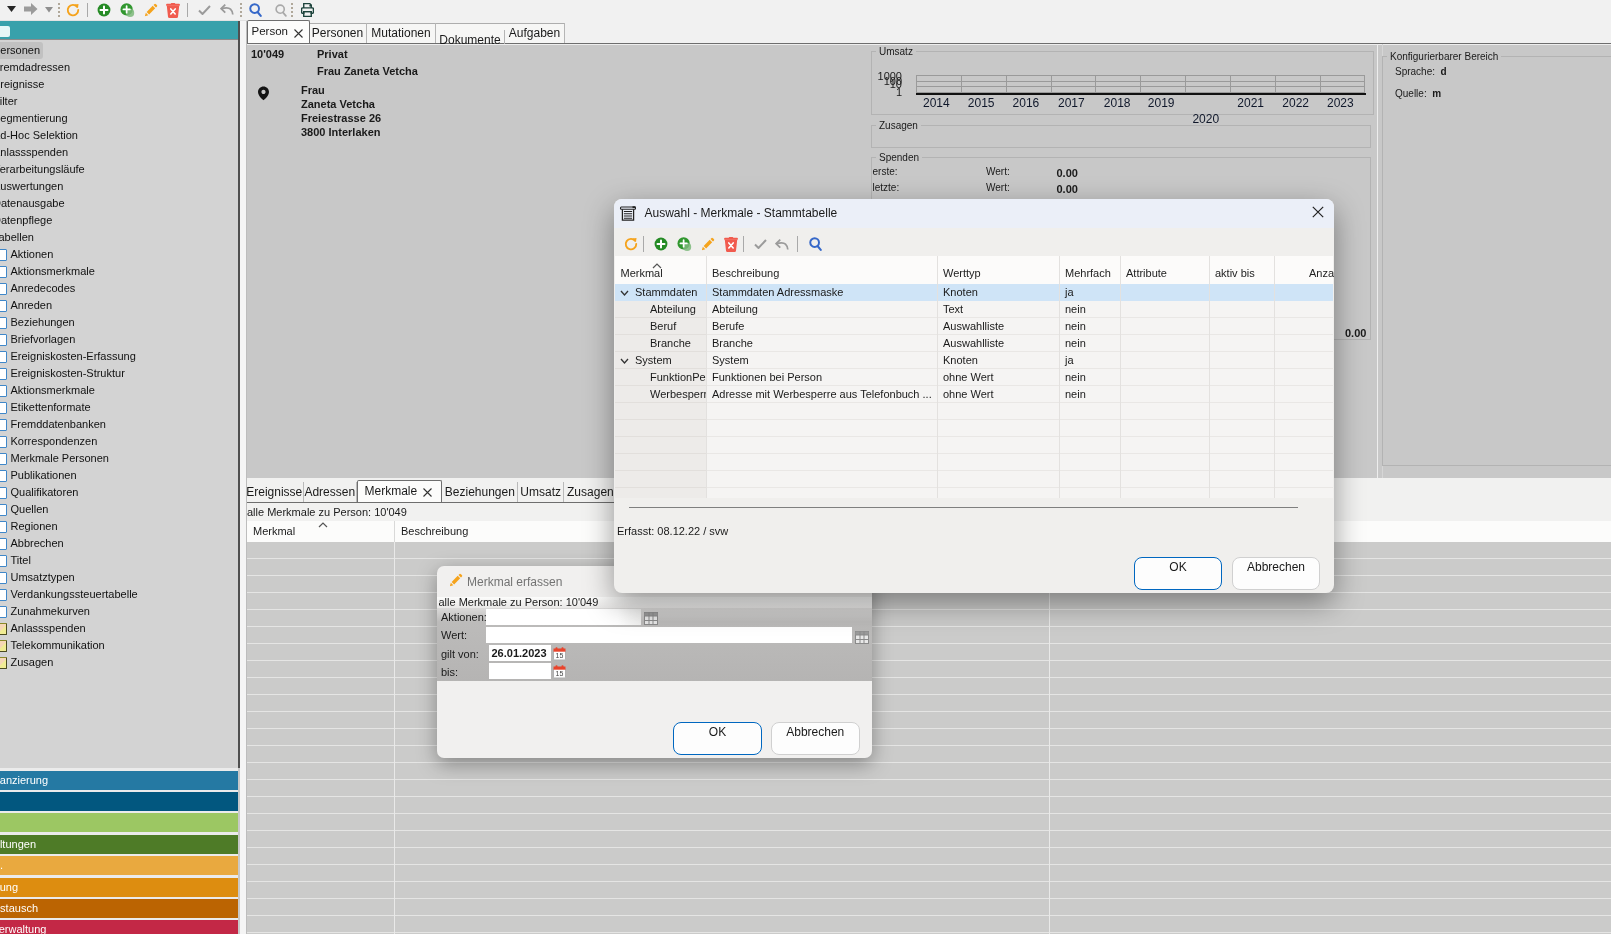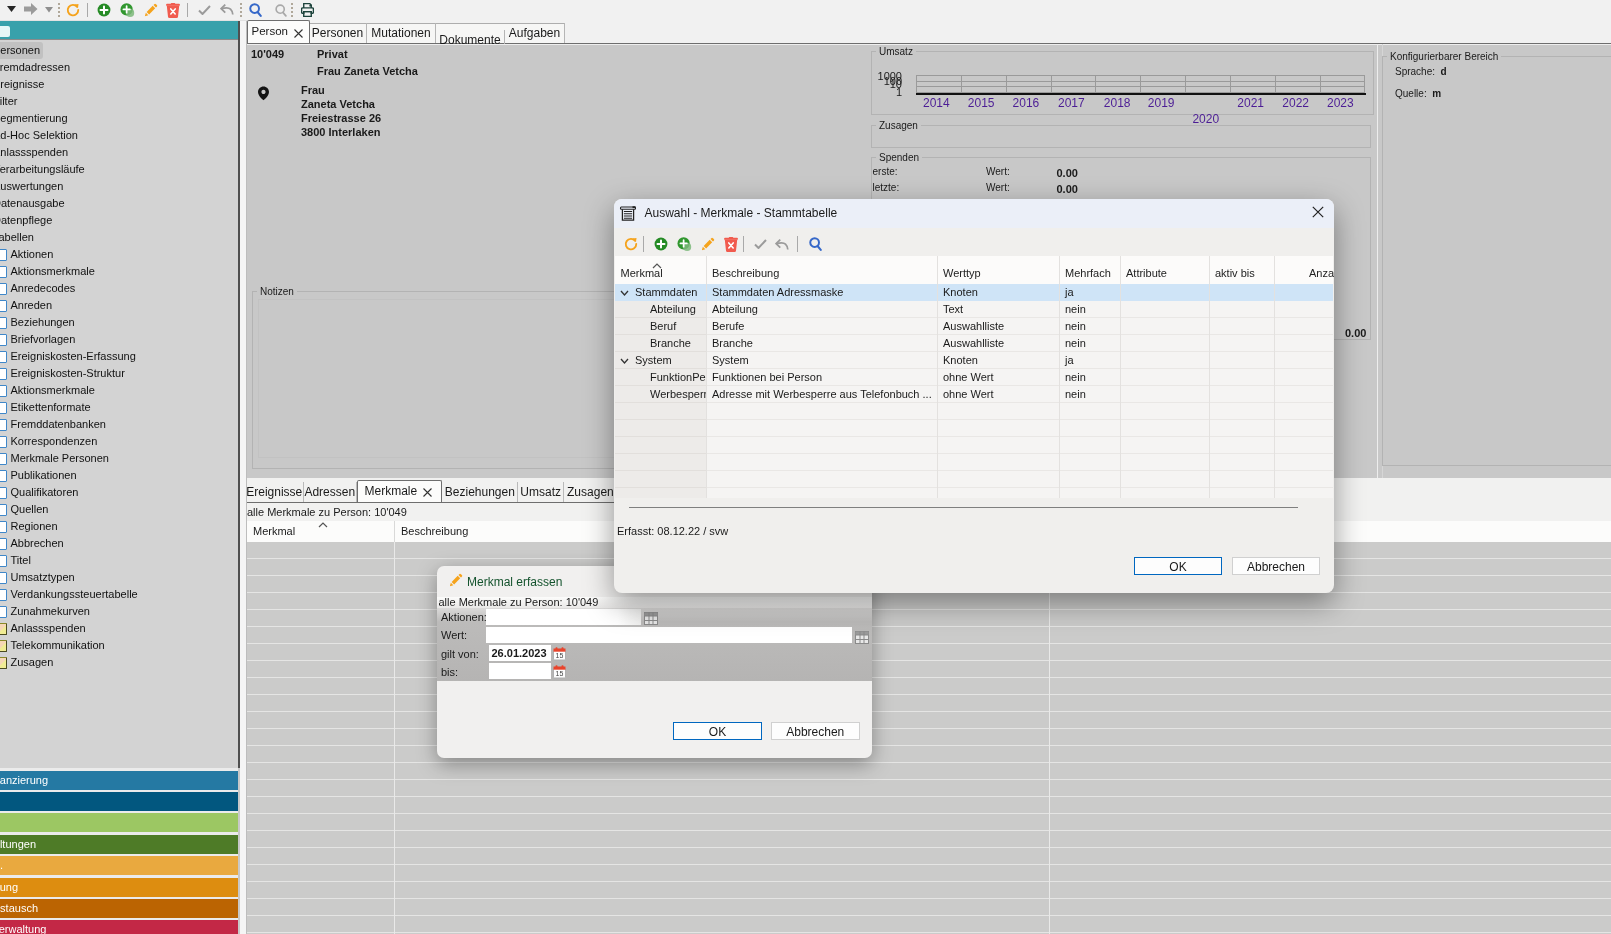--- a/index.html
+++ b/index.html
@@ -10,25 +10,25 @@
 .si,.sj{position:absolute;left:-7px;height:17px;line-height:17px;white-space:nowrap;font-size:11px;color:#111}
 .sj{left:10.5px}
 .sj::before{content:"";position:absolute;left:-14.5px;top:3.5px;width:9px;height:9.5px;background:#fff;border:1.5px solid #3f87c9;border-radius:1px}
 .sj.sy::before{background:linear-gradient(135deg,#f6d7b5 0 55%,#f1ec94 55%);border:1.5px solid #4a4a20;border-top-color:#8b8b28;border-left-color:#8b8b28}
 .cbar{position:absolute;left:0;width:238px;height:19px;line-height:19px;color:#fff;font-size:11px;white-space:nowrap;overflow:hidden}
 .dotsep{width:2px;height:15px;background-image:repeating-linear-gradient(#b0a89a 0 2px,transparent 2px 4px)}
 .ttx{height:20.2px;line-height:20px;font-size:12px;text-align:center;border-right:1px solid #b5b5b5;color:#1a1a1a}
 .fs{position:absolute;border:1px solid #b3b3b3}
 .fs>legend{position:absolute;top:-6px;left:4px;background:#c8c8c8;padding:0 3px;font-size:10px;line-height:11px}
 .bld{font-weight:bold;font-size:11px}
-.yrs{font-size:12px;color:#4c1d95}
+.yrs{font-size:12px;color:#0f172a}
 .ital{font-size:10px}
 .btx{height:20.3px;line-height:20px;font-size:12px;text-align:center;border-right:1px solid #b9b9b9}
 .flbl{font-size:11px;height:17px;line-height:17px}
-.btn{height:18px;line-height:19.5px;text-align:center;font-size:12px;background:#fdfdfd;border:1px solid #d0d0d0;border-radius:0}
+.btn{height:33px;line-height:19.5px;text-align:center;font-size:12px;background:#fdfdfd;border:1px solid #d0d0d0;border-radius:8px}
 .btnb{border:1.4px solid #0067c0}
 .hsep{top:57px;width:1px;height:241.5px;background:#e3e1df}
 .htx{font-size:11px;color:#222}
 .rtx{font-size:11px;height:23px;line-height:17px;white-space:nowrap}
 </style>
 </head>
 <body>
 
 <div class="a" id="toolbar" style="left:0;top:0;width:1611px;height:21px;background:#f1f1f1;border-bottom:1px solid #e2e2e2">
   <svg class="a" style="left:7px;top:6px" width="9" height="7">
@@ -167,24 +167,20 @@
 <div class="a" id="mainpane" style="left:246.5px;top:44px;width:1364.5px;height:434px;background:#c8c8c8">
     <div class="a" style="left:0;top:0;width:1364.5px;height:1px;background:#eeeeee"></div>
   <div class="a bld" style="left:4.5px;top:4px">10'049</div>
   <div class="a bld" style="left:70.5px;top:4px">Privat</div>
   <div class="a bld" style="left:70.5px;top:21px">Frau Zaneta Vetcha</div>
   <svg class="a" style="left:11.5px;top:42px" width="11" height="14.5" viewBox="0 0 24 30">
       <path d="M12 0 C5.4 0 0 5.4 0 12 C0 21 12 30 12 30 C12 30 24 21 24 12 C24 5.4 18.6 0 12 0 Z M12 16.5 C9.5 16.5 7.5 14.5 7.5 12 C7.5 9.5 9.5 7.5 12 7.5 C14.5 7.5 16.5 9.5 16.5 12 C16.5 14.5 14.5 16.5 12 16.5 Z" fill="#141414"></path>
     </svg>
   <div class="a bld" style="left:54.5px;top:40px;line-height:13.9px">Frau<br>Zaneta Vetcha<br>Freiestrasse 26<br>3800 Interlaken</div>
 
-  <div class="fs" style="left:5.5px;top:247px;width:614px;height:178px">
-      <legend>Notizen</legend>
-      <div style="position:absolute;left:5px;top:7px;right:5px;bottom:10px;border:1px solid #c2c2c2"></div>
-    </div>
 
   <div class="fs" style="left:624.5px;top:7px;width:503px;height:64px">
       <legend>Umsatz</legend>
     </div>
   <div class="a" style="right:709px;top:25.5px;font-size:11px">1000</div>
   <div class="a" style="right:709px;top:31px;font-size:11px">100</div>
   <div class="a" style="right:709px;top:34px;font-size:11px">10</div>
   <div class="a" style="right:709px;top:41.6px;font-size:11px">1</div>
   <div class="a" id="plot" style="left:669px;top:31.3px;width:449.5px;height:17.7px;border-top:1px solid #9a9a9a;background:repeating-linear-gradient(to bottom,transparent 0 4.6px,#9a9a9a 4.6px 5.6px)"></div>
   <div class="a" id="vlines" style="left:669px;top:31.3px;width:450px;height:17.7px;background:repeating-linear-gradient(to right,#9a9a9a 0 1px,transparent 1px 44.85px)"></div>
@@ -248,21 +244,21 @@
   <div class="a" style="left:147.5px;top:63.5px;width:1px;height:392.5px;background:#e9e9e8"></div>
   <div class="a" style="left:802.5px;top:63.5px;width:1px;height:392.5px;background:#e9e9e8"></div>
 </div>
 
 <div class="a" id="dlg2" style="left:437px;top:566px;width:435px;height:192px;background:#f1f0ef;border-radius:7px;box-shadow:0 6px 20px rgba(0,0,0,0.35);overflow:hidden">
   <svg class="a" style="left:11px;top:7px" width="15" height="15" viewBox="0 0 24 24">
       <path d="M3 21 L4.5 15.5 L8.5 19.5 Z" fill="#f5a31c"></path>
       <path d="M5.8 14.3 L15.5 4.5 L19.5 8.5 L9.8 18.3 Z" fill="#f5a31c"></path>
       <path d="M16.8 3.3 L18.5 1.6 Q19.5 0.7 20.8 1.9 L22.1 3.2 Q23.3 4.5 22.4 5.5 L20.7 7.2 Z" fill="#f5a31c"></path>
     </svg>
-  <div class="a" style="left:30px;top:8.5px;font-size:12px;color:#14532d">Merkmal erfassen</div>
+  <div class="a" style="left:30px;top:8.5px;font-size:12px;color:#737373">Merkmal erfassen</div>
   <div class="a" style="left:0;top:31px;width:435px;height:11px;background:linear-gradient(#fcfcfb,#e9e8e7)"></div>
   <div class="a" style="left:1.5px;top:30px;font-size:11px">alle Merkmale zu Person: 10'049</div>
   <div class="a" style="left:0;top:42px;width:435px;height:73px;background:linear-gradient(#dbdad9,#bcbbba 14px,#b5b4b3)"></div>
   <div class="a flbl" style="left:4px;top:42.5px">Aktionen:</div>
   <div class="a flbl ital" style="left:4px;top:61px;font-size:11px">Wert:</div>
   <div class="a flbl" style="left:4px;top:79.5px">gilt von:</div>
   <div class="a flbl" style="left:4px;top:97.5px">bis:</div>
   <div class="a" style="left:49px;top:43px;width:155px;height:16px;background:linear-gradient(to right,#fff 85%,#f0f0ef)"></div>
   <div class="a" style="left:49px;top:61px;width:366px;height:16px;background:#fff"></div>
   <div class="a" style="left:51.5px;top:79px;width:62px;height:16px;background:#fff"></div>

